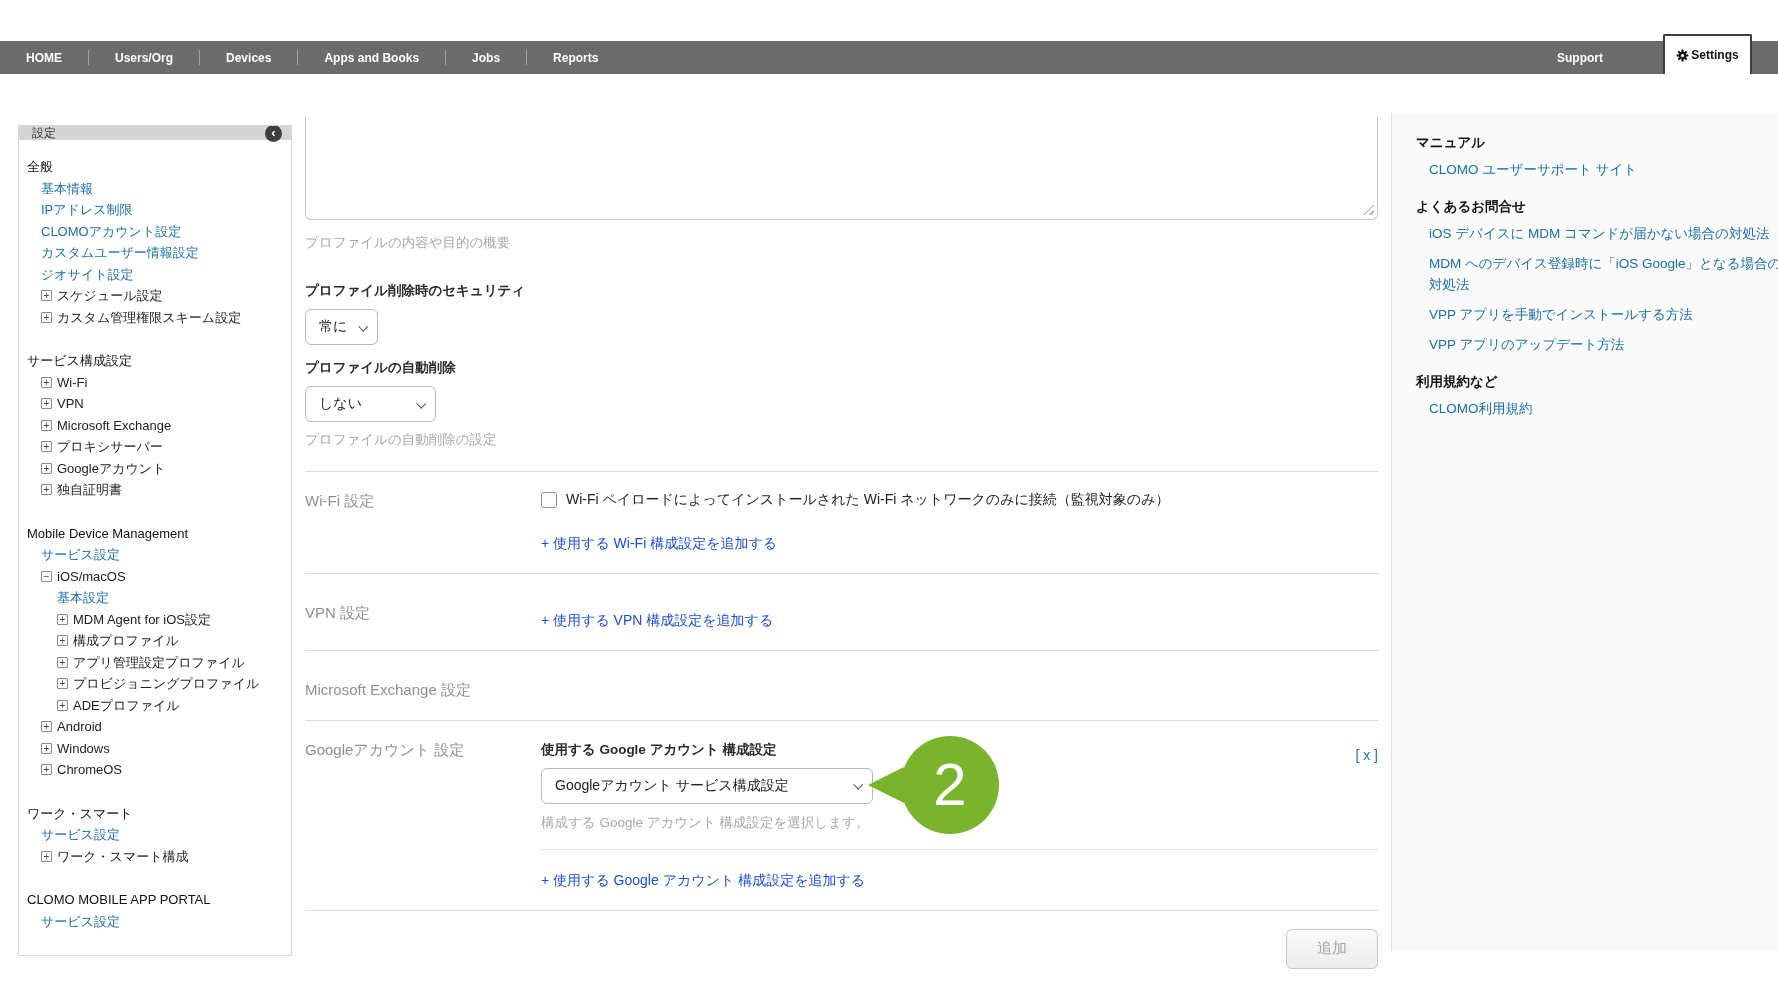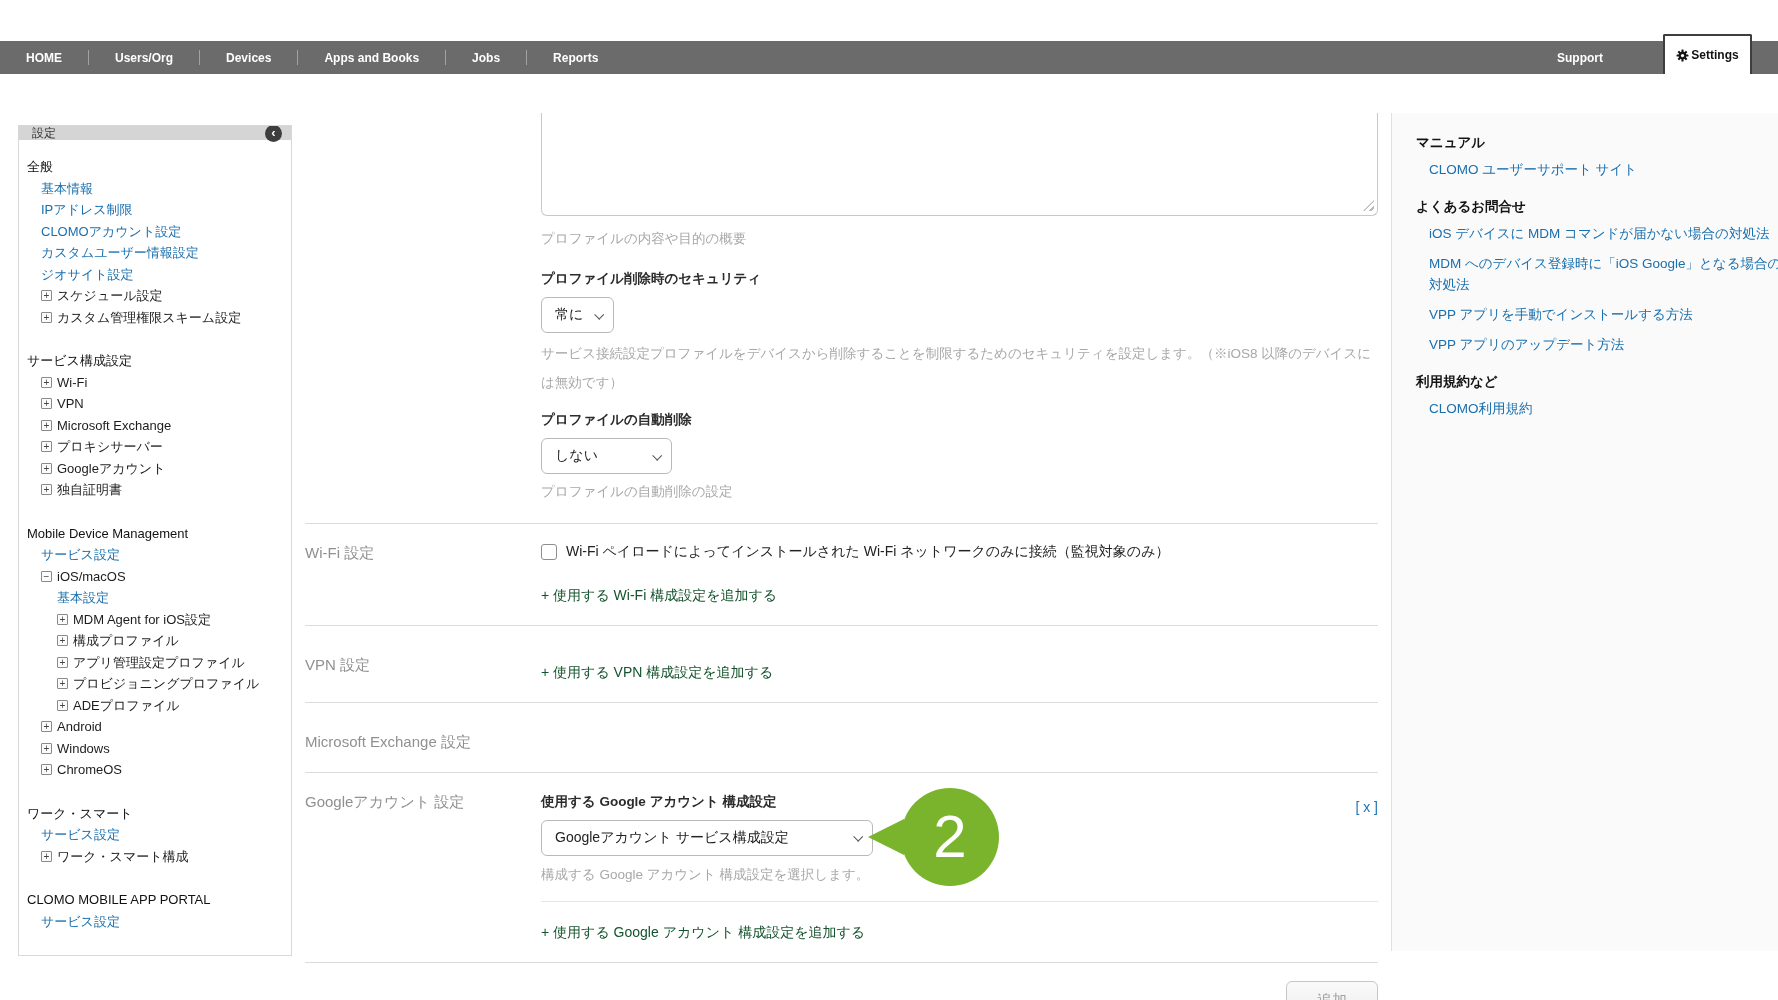--- a/index.html
+++ b/index.html
@@ -25,36 +25,36 @@
   .sitem { white-space:nowrap; cursor:pointer; }
   .sitem.link { color:#1a6fae; }
   .sitem.plain { color:#1c1c1c; }
   .ind1 { margin-left:14px; }
   .ind2 { margin-left:30px; }
   .tbox { display:inline-block; width:11px; height:11px; border:1px solid #8a8a8a; background:#fbfbfb; color:#444; font-size:10px; line-height:9px; text-align:center; margin-right:5px; vertical-align:1px; border-radius:1px; }
 
   
   .main { position:absolute; top:113px; left:305px; width:1073px; }
   .mrow { display:flex; border-top:1px solid #dcdcdc; padding:16px 0 20px 0; }
-  .mrow.first { border-top:none; padding-top:0; }
+  .mrow.first { border-top:none; padding-top:0;flex-direction:column; }
   .col-label { width:236px; flex:none; padding-top:4px; font-size:15px; color:#909090; }
   .col-content { flex:1; position:relative; }
   .ta-wrap { position:relative; width:100%; }
   .ta-wrap textarea { width:100%; height:103px; border:1px solid #c8c8c8; border-top:none; border-radius:0 0 6px 6px; resize:none; font-family:"Liberation Sans", sans-serif; font-size:13px; padding:6px 8px; color:#333; display:block; }
   .ta-grip { position:absolute; right:4px; bottom:5px; width:11px; height:11px; background:repeating-linear-gradient(135deg, transparent 0 3px, #b9b9b9 3px 4.5px); clip-path:polygon(100% 0, 0 100%, 100% 100%); }
   .caption { color:#a8a8a8; font-size:13.5px; margin-top:13px; line-height:2.15; }
   .caption.tight { line-height:1.5; }
-  .field-label { font-size:13.5px; font-weight:bold; color:#2b2b2b; margin-top:21px; }
+  .field-label { font-size:13.5px; font-weight:bold; color:#2b2b2b; margin-top:29px; }
   .field-label.nomt { margin-top:4px; }
   .selectbox { margin-top:9px; height:36px; background:#fff; border:1px solid #b9b9b9; border-radius:6px; display:flex; align-items:center; justify-content:space-between; padding:0 11px 0 13px; font-size:14px; color:#222; cursor:pointer; }
   .chev { width:7px; height:7px; border-right:1.6px solid #555; border-bottom:1.6px solid #555; transform:rotate(45deg) translateY(-1px); flex:none; }
   .cbrow { display:flex; align-items:center; gap:9px; padding-top:3px; }
   .cbox { width:16px; height:16px; border:1.5px solid #8e8e8e; border-radius:3px; background:#fff; flex:none; cursor:pointer; }
   .cblabel { font-size:14px; color:#222; }
-  .addlink { color:#14532d; font-size:14px; margin-top:26px; cursor:pointer; display:inline-block; }
+  .addlink { color:#1d4ed8; font-size:14px; margin-top:26px; cursor:pointer; display:inline-block; }
   .remove-x { position:absolute; right:0; top:10px; color:#1a74b6; font-size:14px; cursor:pointer; }
   .inner-div { border-top:1px solid #e6e6e6; margin-top:16px; }
   .sel-wrap { position:relative; width:332px; }
   .g-badge { position:absolute; left:360px; top:-32px; width:98px; height:98px; border-radius:50%; background:#7ab42d; display:flex; align-items:center; justify-content:center; z-index:5; }
   .g-badge::before { content:''; position:absolute; left:-33px; top:50%; transform:translateY(-50%); width:0; height:0; border-top:18px solid transparent; border-bottom:18px solid transparent; border-right:36px solid #7ab42d; }
   .g-badge span { color:#fff; font-size:60px; font-weight:500; line-height:1; }
   .footer-row { border-top:1px solid #dcdcdc; padding:18px 0 0 0; display:flex; justify-content:flex-end; }
   .submit-btn { width:92px; height:40px; border:1px solid #c6c6c6; border-radius:6px; background:linear-gradient(#fafafa,#ececec); color:#a3a3a3; font-size:15px; display:flex; align-items:center; justify-content:center; cursor:pointer; }
 
   
@@ -157,21 +157,20 @@
       <div class="ta-wrap">
         <textarea style=""></textarea>
         <div class="ta-grip"></div>
       </div>
       <div class="caption tight">プロファイルの内容や目的の概要</div>
       <div class="field-label">プロファイル削除時のセキュリティ</div>
       <div class="selectbox" style="width:73px;">
         <span>常に</span>
         <span class="chev"></span>
       </div>
-      <div class="caption" style="margin-top:6px; max-width:995px;">サービス接続設定プロファイルをデバイスから削除することを制限するためのセキュリティを設定します。（※iOS8 以降のデバイスには無効です）</div>
       <div class="field-label" style="margin-top:14px;">プロファイルの自動削除</div>
       <div class="selectbox" style="width:131px;">
         <span>しない</span>
         <span class="chev"></span>
       </div>
       <div class="caption tight" style="margin-top:8px;">プロファイルの自動削除の設定</div>
     </div>
   </div>
 
   <div class="mrow">

